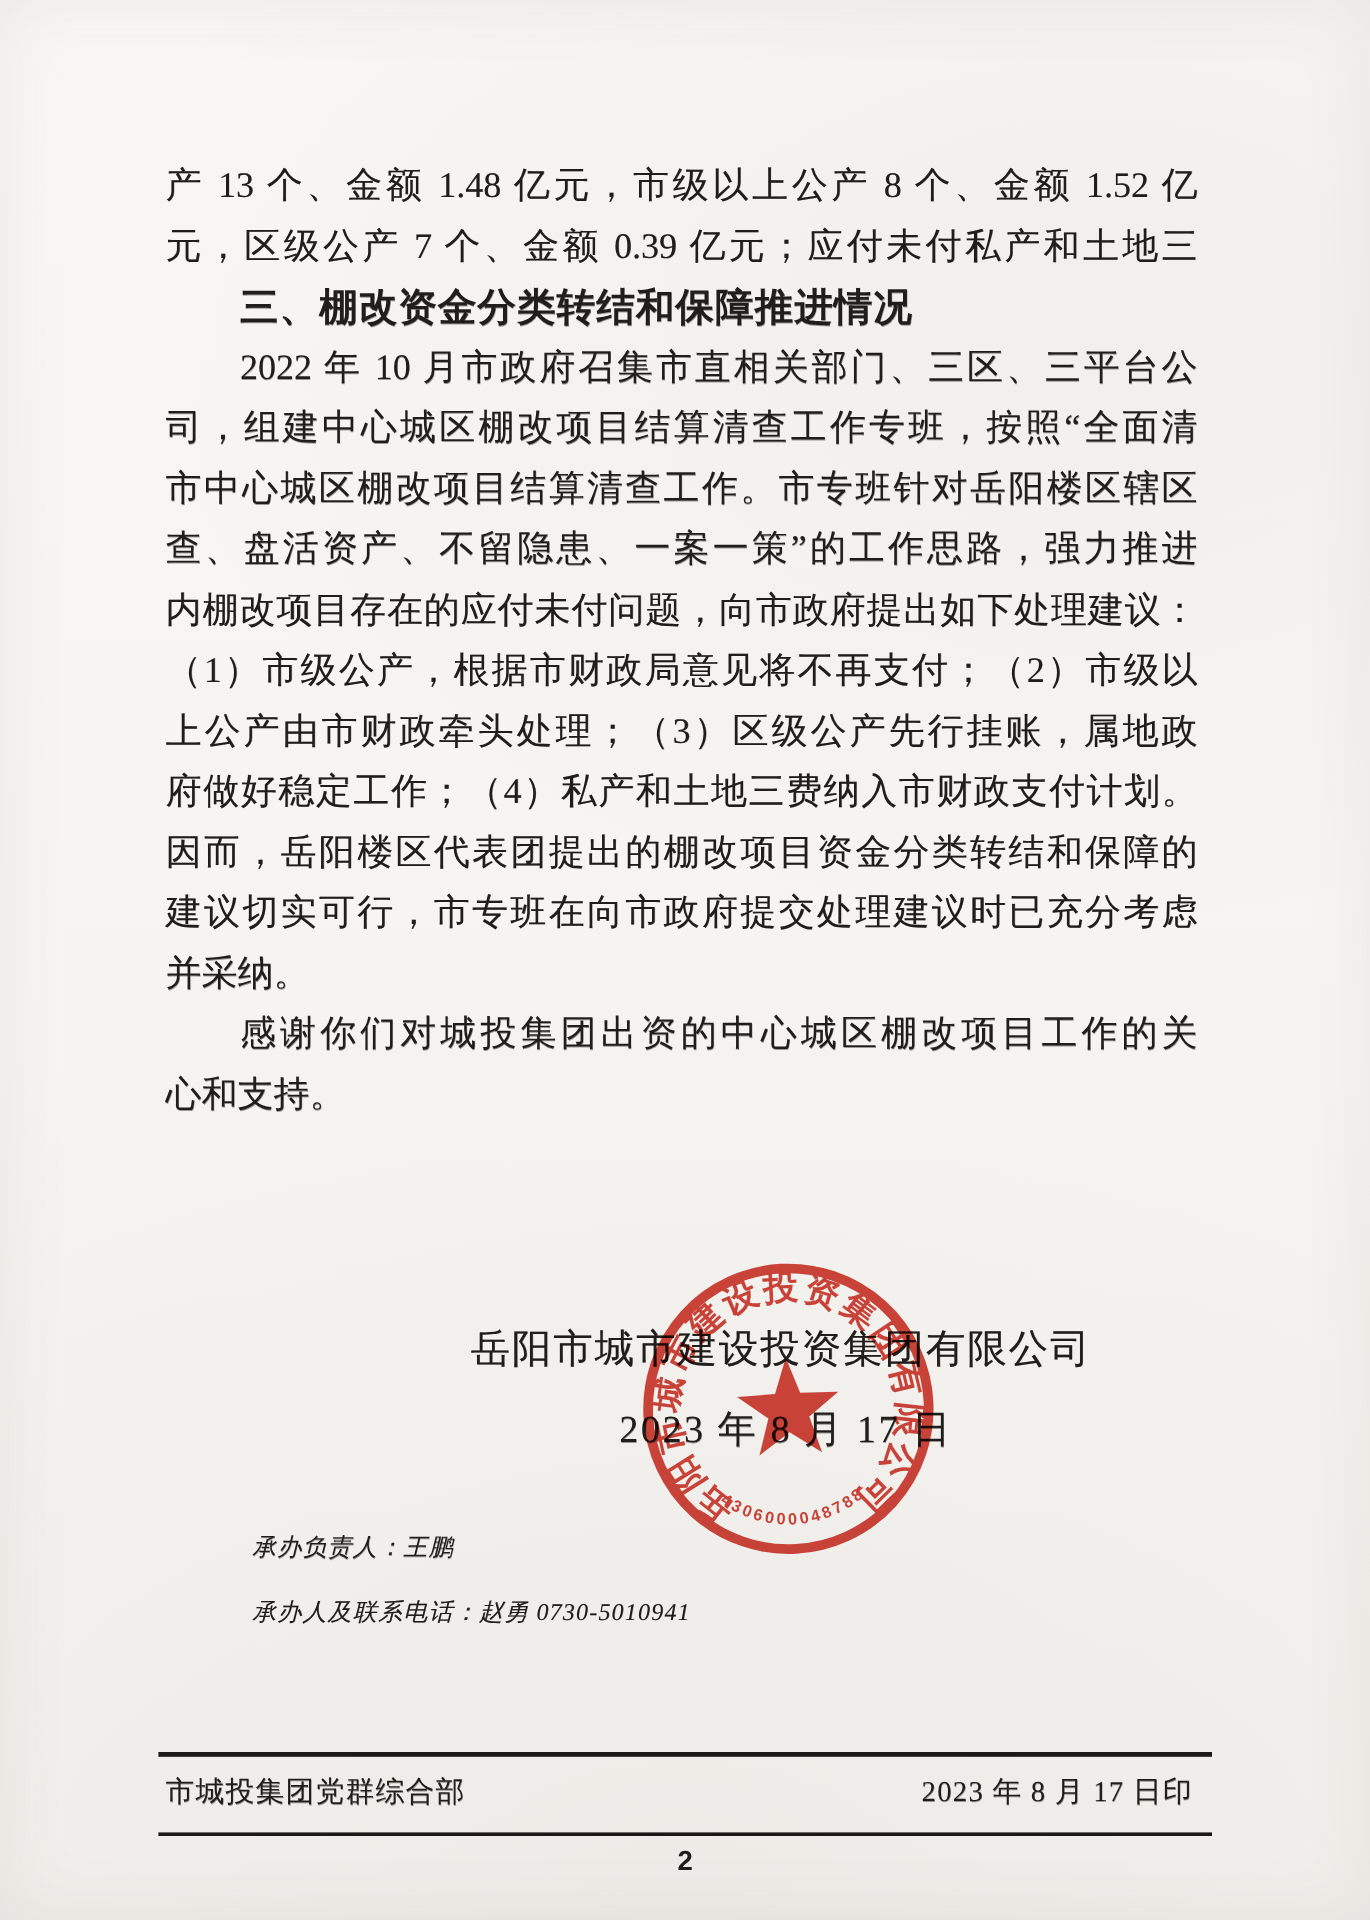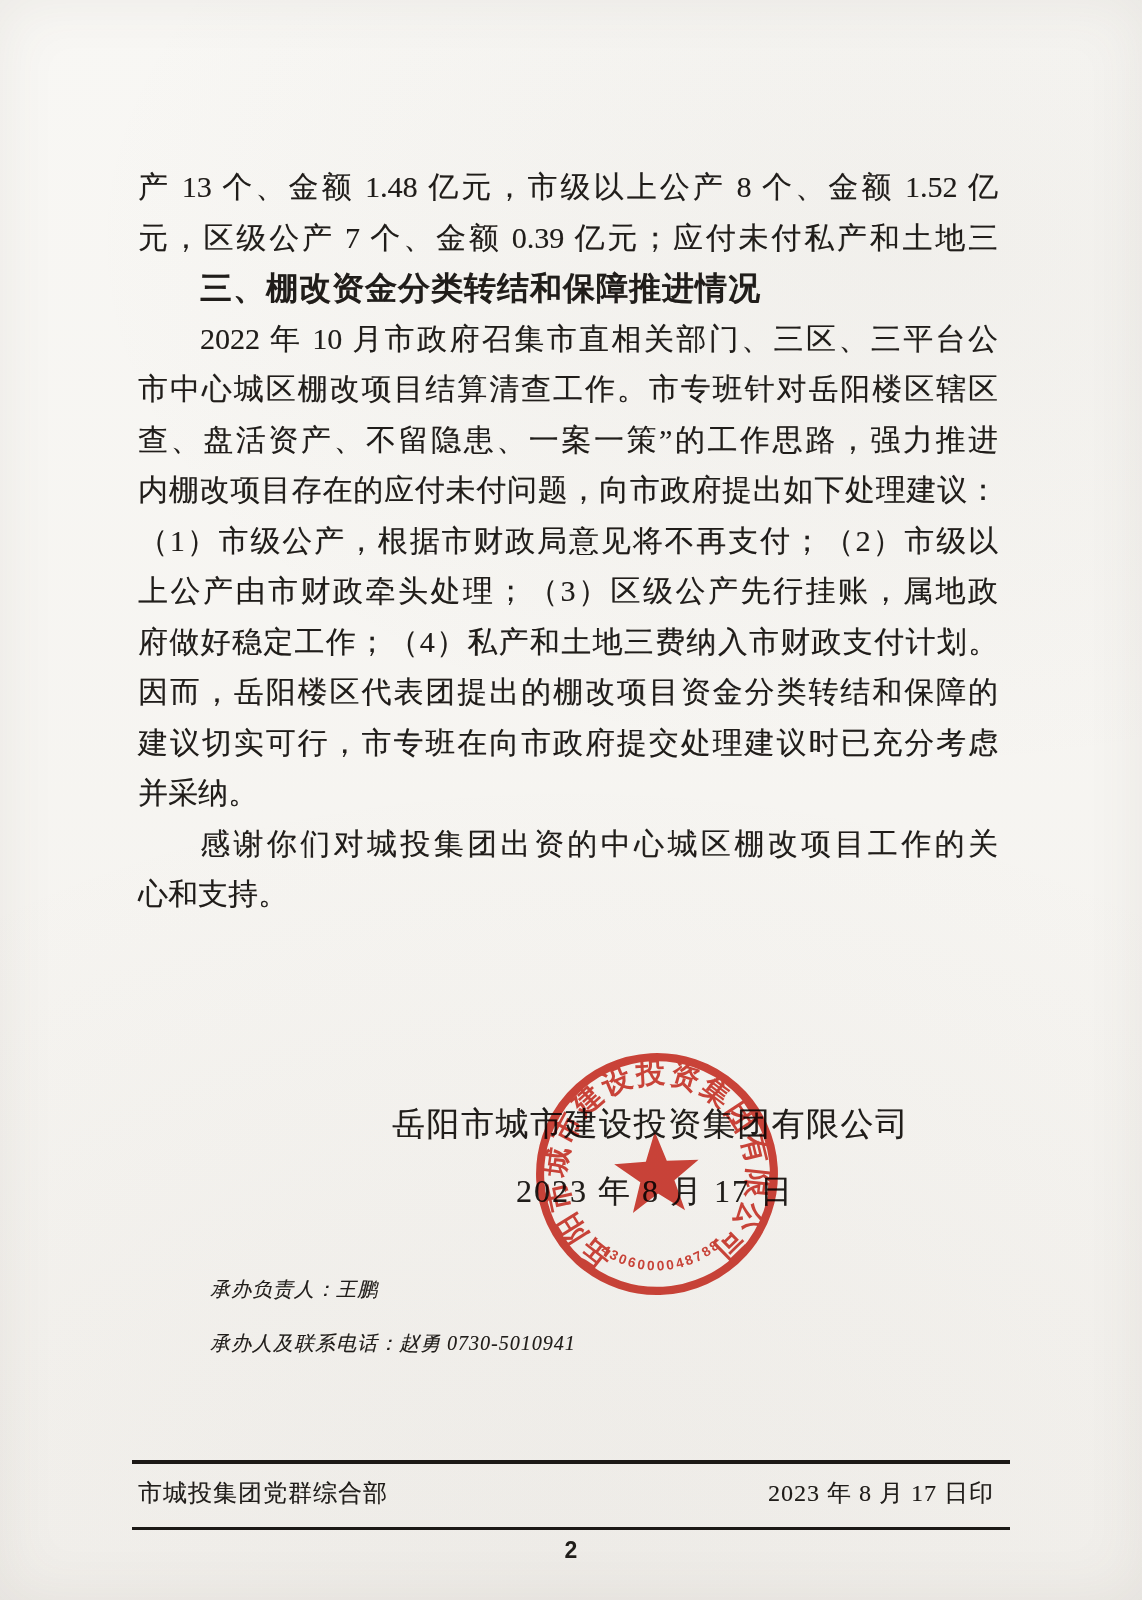--- a/index.html
+++ b/index.html
@@ -12,21 +12,20 @@
       linear-gradient(#f8f7f4, #f4f2ee);
     box-shadow: inset 0 0 60px rgba(90,80,70,0.08);
     font-family:"Liberation Serif", serif;
     color:#201d1a;
     overflow:hidden;
   }
   .body-text{
     position:absolute; left:138px; top:130px; width:860px;
     font-size:30px; line-height:50.5px;
     text-shadow:0.3px 0.3px 0.5px rgba(45,40,35,0.45);
-    margin-top:32px;
   }
   .line{min-height:50.5px;}
   .j{text-align:justify; text-align-last:justify;}
   .indent{text-indent:62px;}
   .heading{
     font-family:"Liberation Sans", sans-serif;
     font-weight:700; font-size:32px; letter-spacing:1px;
   }
   .sig-company{
     position:absolute; left:392px; top:1102px;
@@ -71,20 +70,21 @@
 </head>
 <body>
 
 <div class="page">
 
   <main class="body-text">
     <div class="line j">产 13 个、金额 1.48 亿元，市级以上公产 8 个、金额 1.52 亿</div>
     <div class="line j">元，区级公产 7 个、金额 0.39 亿元；应付未付私产和土地三</div>
     <div class="line heading indent">三、棚改资金分类转结和保障推进情况</div>
     <div class="line j indent">2022 年 10 月市政府召集市直相关部门、三区、三平台公</div>
+    <div class="line j">司，组建中心城区棚改项目结算清查工作专班，按照“全面清</div>
     <div class="line j">市中心城区棚改项目结算清查工作。市专班针对岳阳楼区辖区</div>
     <div class="line j">查、盘活资产、不留隐患、一案一策”的工作思路，强力推进</div>
     <div class="line j">内棚改项目存在的应付未付问题，向市政府提出如下处理建议：</div>
     <div class="line j">（1）市级公产，根据市财政局意见将不再支付；（2）市级以</div>
     <div class="line j">上公产由市财政牵头处理；（3）区级公产先行挂账，属地政</div>
     <div class="line j">府做好稳定工作；（4）私产和土地三费纳入市财政支付计划。</div>
     <div class="line j">因而，岳阳楼区代表团提出的棚改项目资金分类转结和保障的</div>
     <div class="line j">建议切实可行，市专班在向市政府提交处理建议时已充分考虑</div>
     <div class="line">并采纳。</div>
     <div class="line j indent">感谢你们对城投集团出资的中心城区棚改项目工作的关</div>

